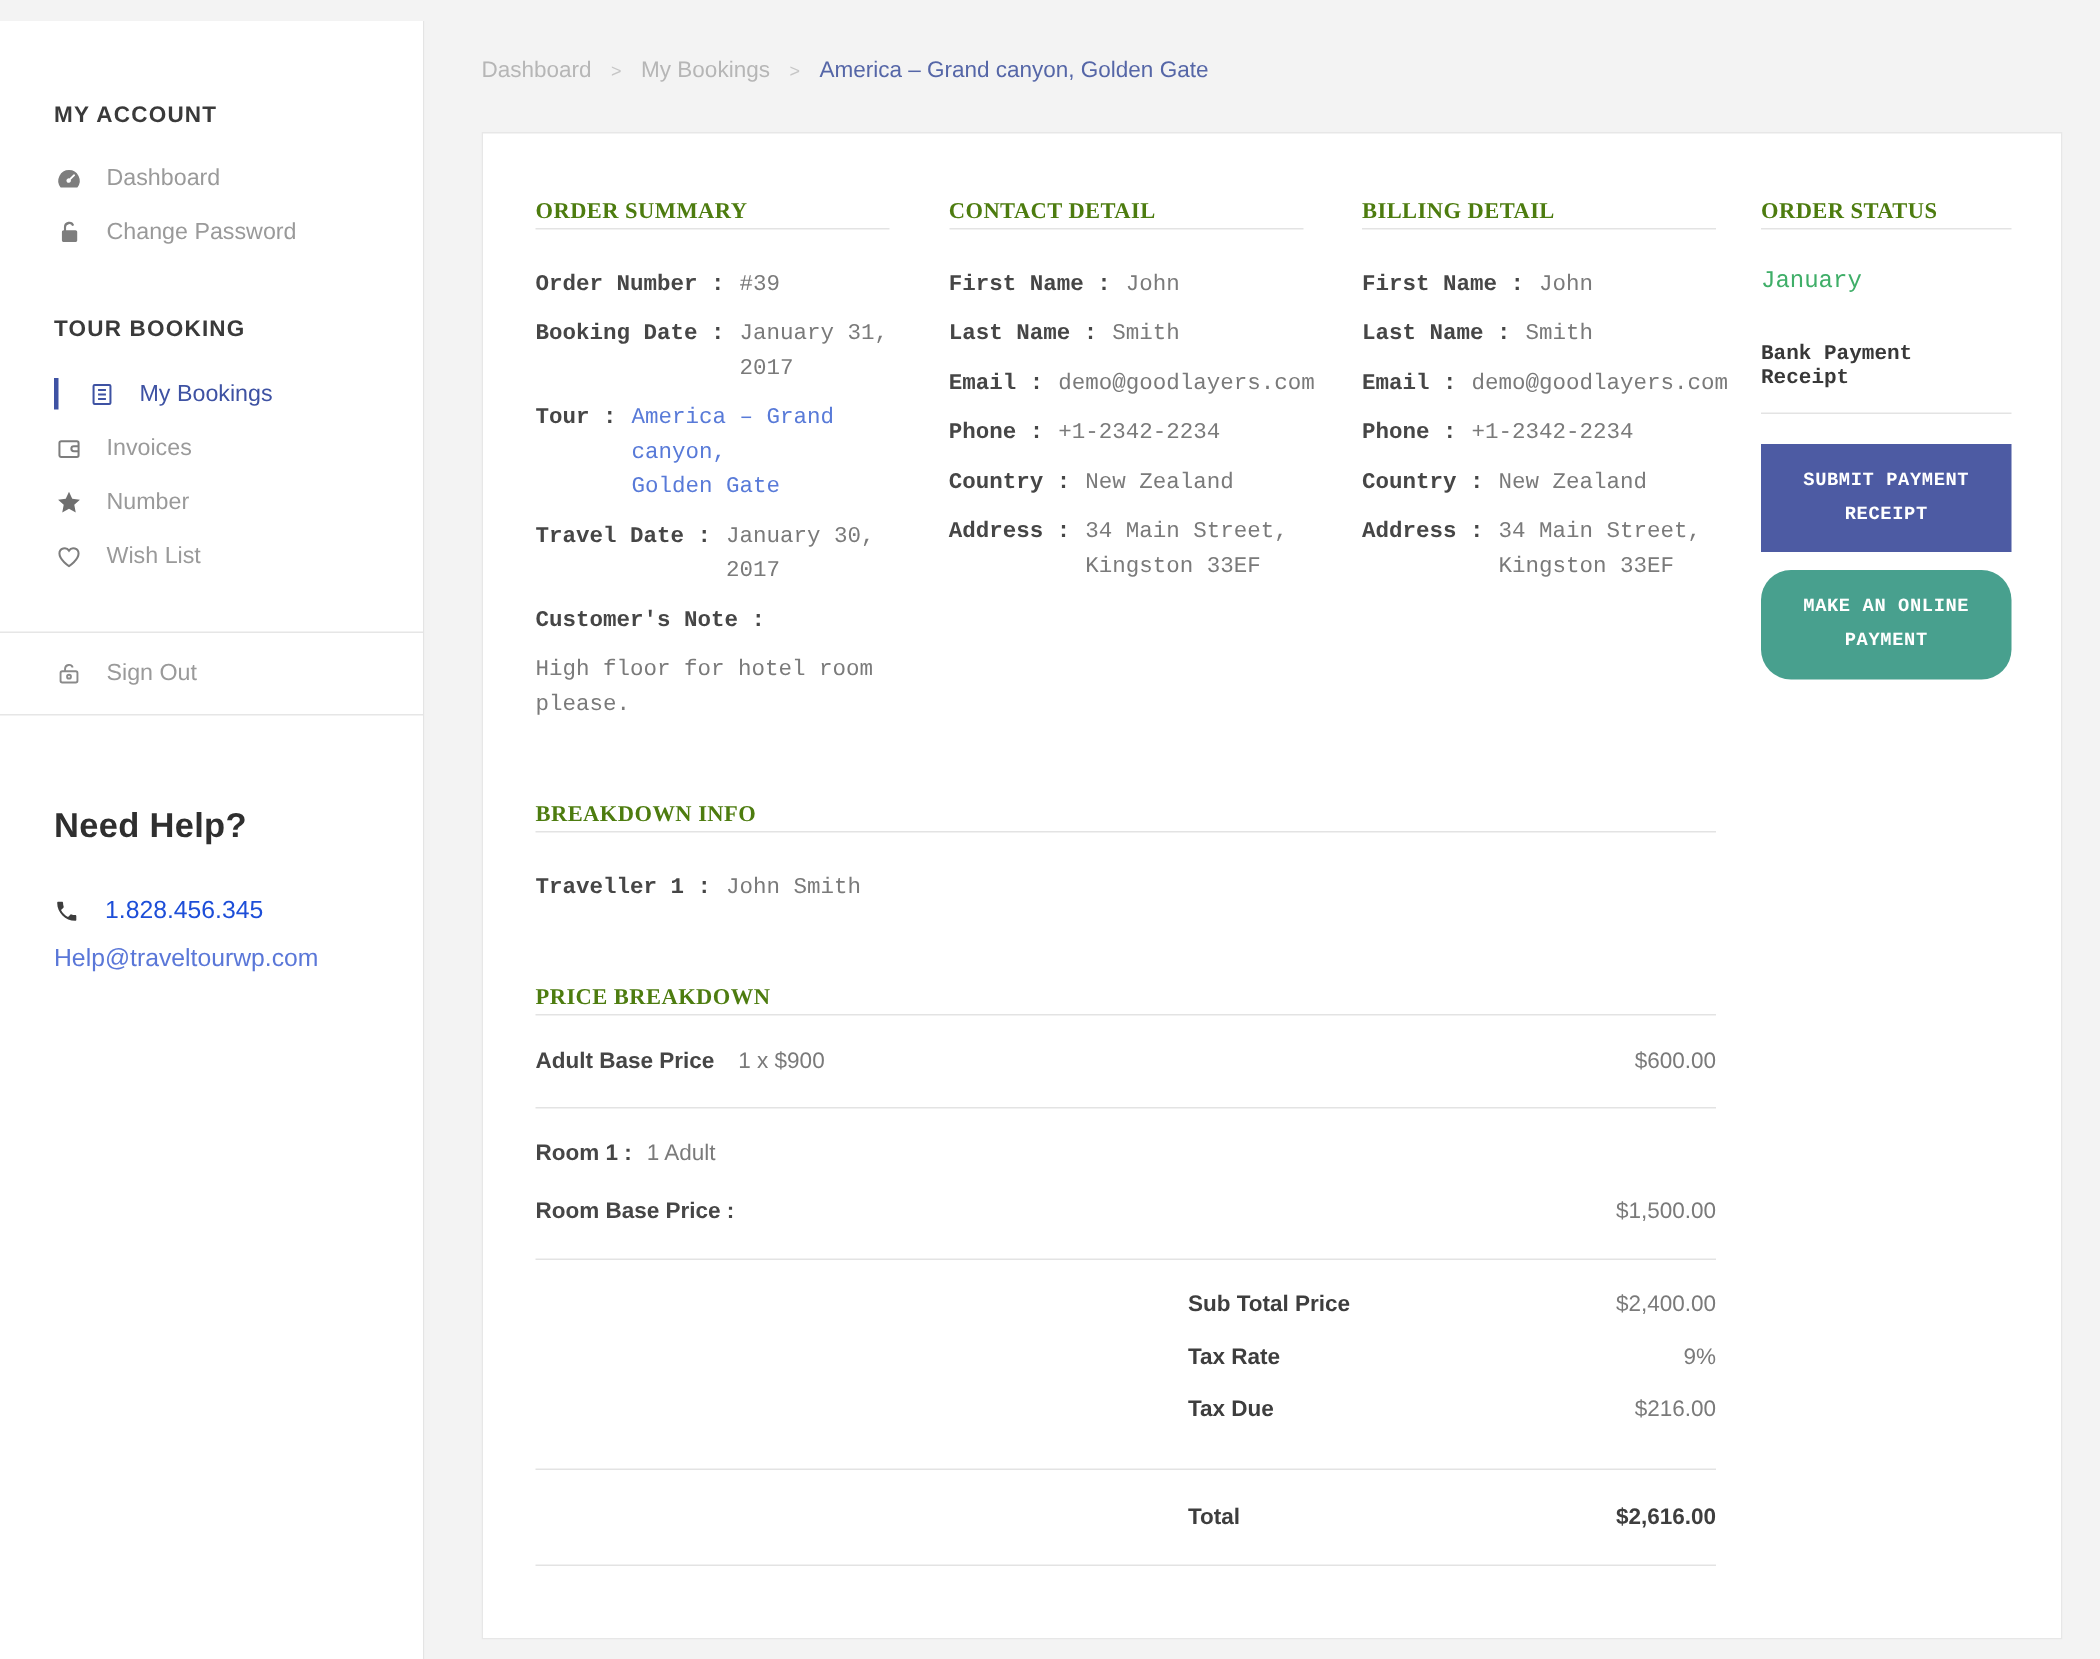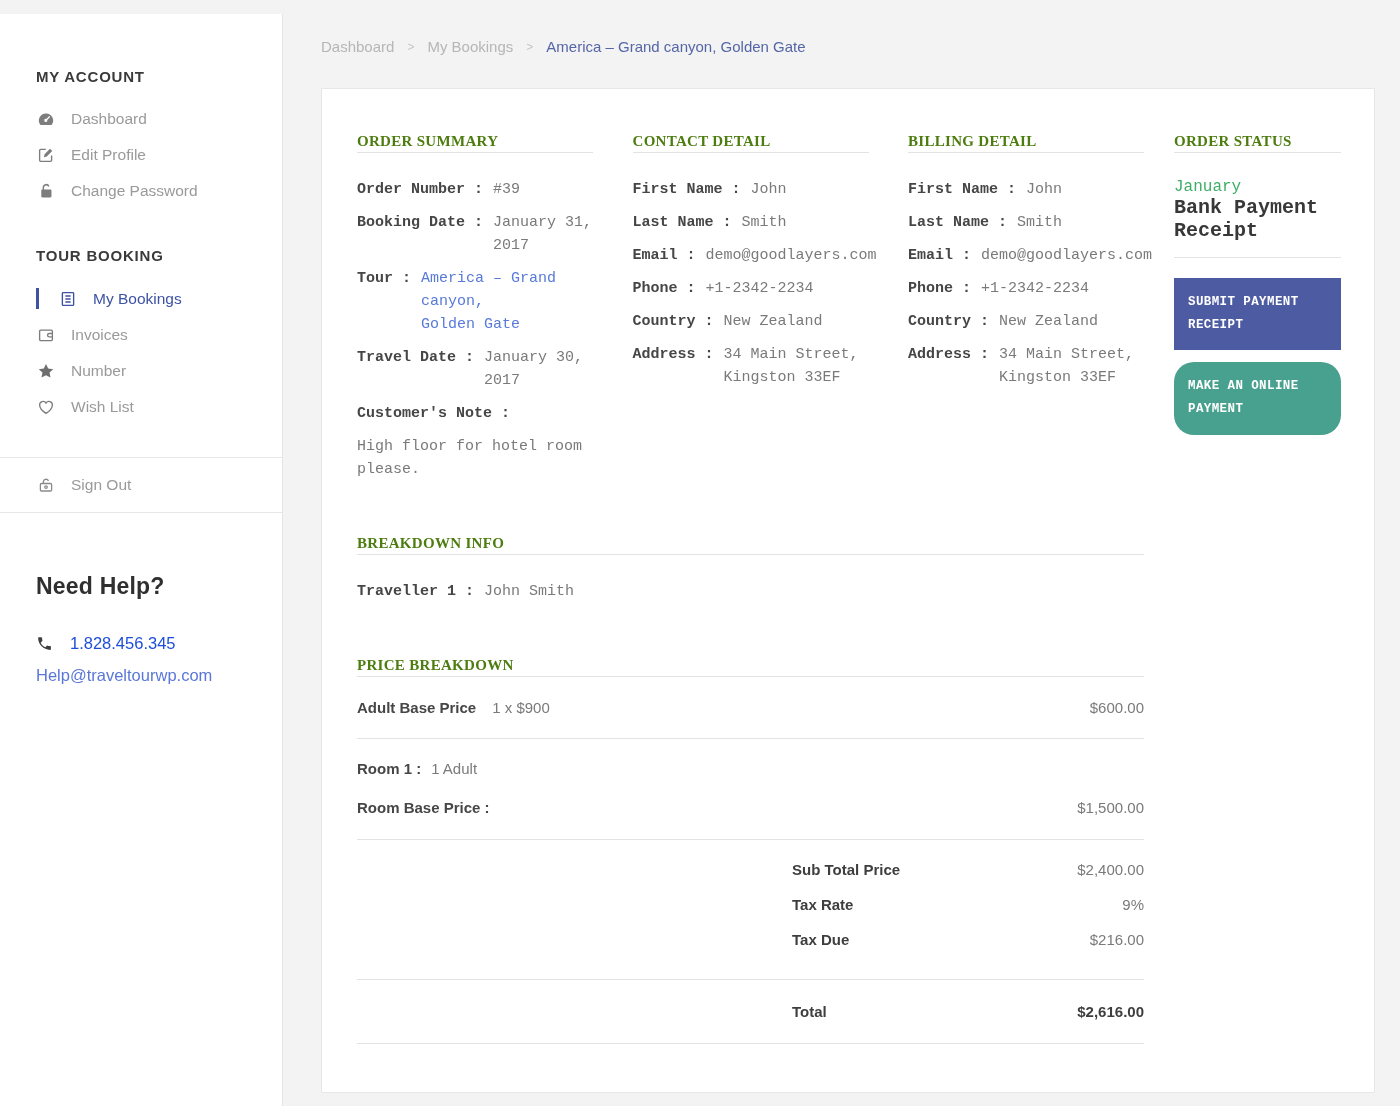--- a/index.html
+++ b/index.html
@@ -108,57 +108,48 @@
   .total-row {
     display:flex; justify-content:space-between;
     padding:23px 0 23px 435px; font-size:15px;
     border-bottom:1px solid #e3e3e3;
   }
   .total-row .tvalue { font-weight:bold; color:#3e3e3e; }
 
   
   .status-pending { font-size:16px; color:#3fae68; }
   .bank-label {
-    font-size:20px; font-weight:bold; color:#383838;
+    margin-top:32px; font-size:14px; font-weight:bold; color:#383838;
     padding-bottom:15px; border-bottom:1px solid #e3e3e3;
   }
   .btn {
     display:block; width:100%; border:none; cursor:pointer;
     color:#fff; font-family:inherit; font-weight:bold;
     font-size:12.5px; letter-spacing:.4px; line-height:1.85;
-    text-align:left; padding:13px 14px;
+    text-align:center; padding:13px 14px;
   }
   .btn-submit { background:#4d5ba3; margin-top:20px; }
   .btn-online { background:#48a08e; margin-top:12px;border-radius:20px; }
 </style>
 </head>
 <body>
 
 <div class="sidebar">
   <div class="side-top">
     <div class="side-heading">MY ACCOUNT</div>
 
     <div class="nav-item">
       <span class="nav-icon">
         <svg viewBox="0 0 24 24">
             <path fill="#7d7d7d" d="M12 4.5a9.5 9.5 0 0 0-7.6 15.2c.2.2.5.4.8.4h13.6c.3 0 .6-.2.8-.4A9.5 9.5 0 0 0 12 4.5zm5.2 5.1-3.6 3.6a2 2 0 1 1-1.2-1.2l3.6-3.6a.6.6 0 0 1 .9 0l.3.3c.3.3.3.7 0 .9z"></path>
           </svg>
       </span>
       <span>Dashboard</span>
     </div>
 
-    <div class="nav-item">
-      <span class="nav-icon">
-        <svg viewBox="0 0 24 24" fill="none" stroke="#7d7d7d" stroke-width="1.8">
-            <path d="M19.5 12.5V19a1.5 1.5 0 0 1-1.5 1.5H5A1.5 1.5 0 0 1 3.5 19V6A1.5 1.5 0 0 1 5 4.5h6.8"></path>
-            <path d="M17.3 3.7l3 3L13 14l-3.9 1 1-3.9 7.2-7.4z" fill="#7d7d7d" stroke="none"></path>
-          </svg>
-      </span>
-      <span>Edit Profile</span>
-    </div>
 
     <div class="nav-item">
       <span class="nav-icon">
         <svg viewBox="0 0 24 24">
             <path fill="#7d7d7d" d="M7.5 10V7.2A4.7 4.7 0 0 1 16.6 5.5l-1.8.8a2.8 2.8 0 0 0-5.4.9V10h8.3c.9 0 1.6.7 1.6 1.6v7.3c0 .9-.7 1.6-1.6 1.6H7.3c-.9 0-1.6-.7-1.6-1.6v-7.3c0-.9.7-1.6 1.6-1.6h.2z"></path>
           </svg>
       </span>
       <span>Change Password</span>
     </div>
 

